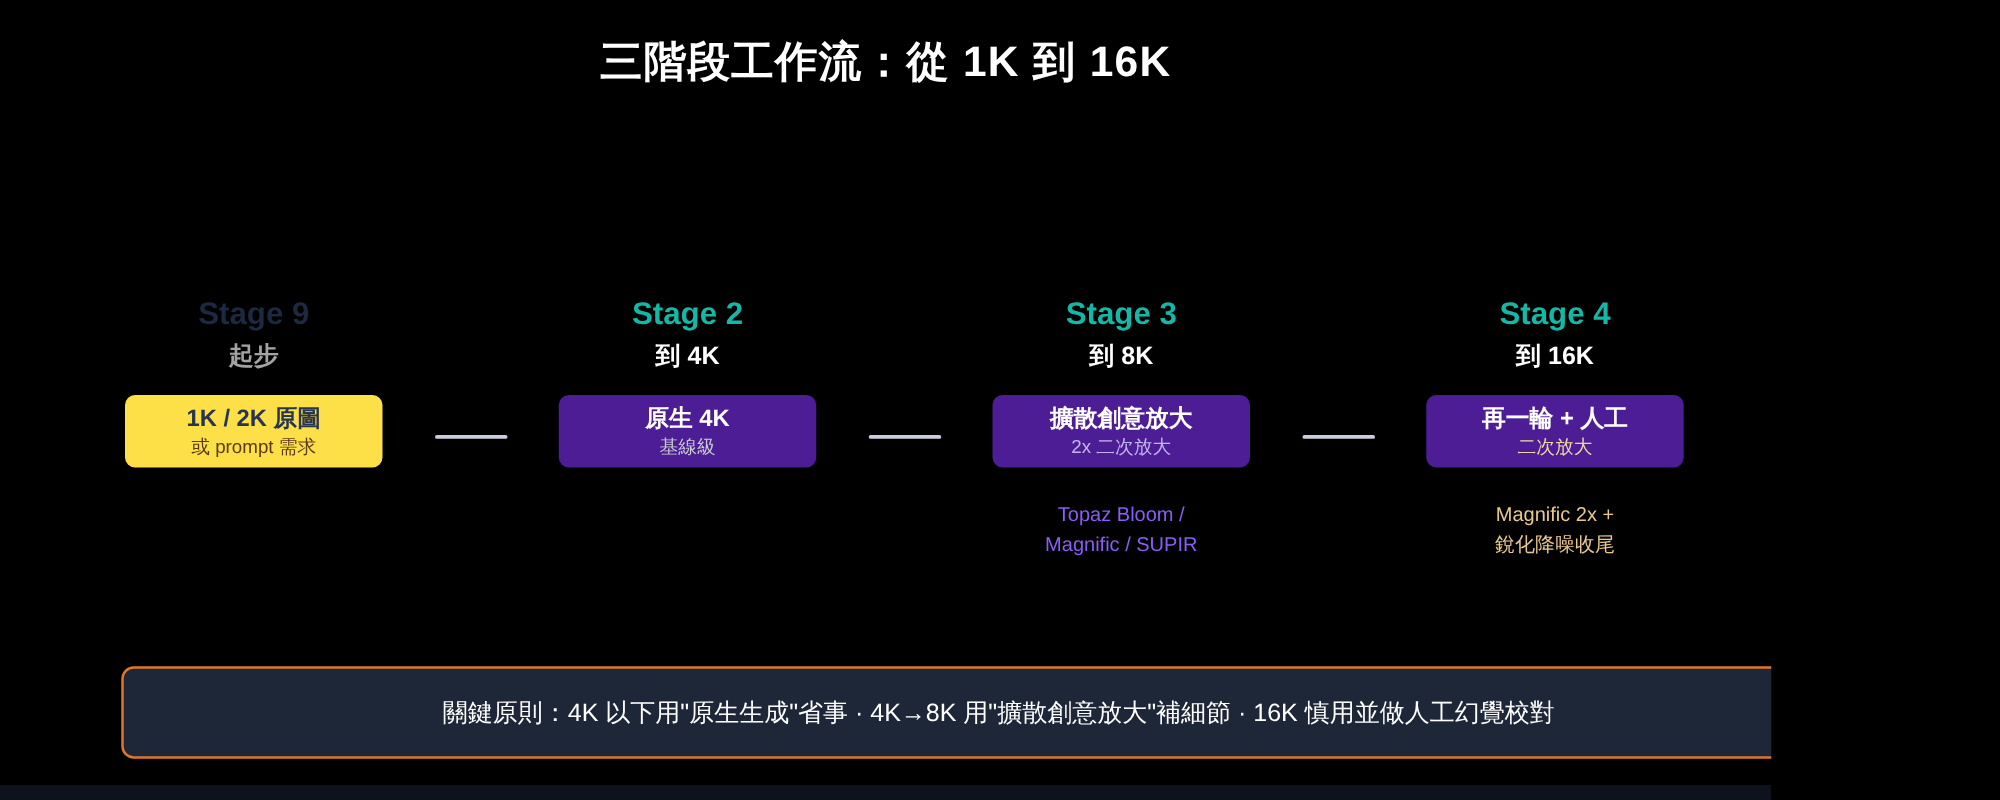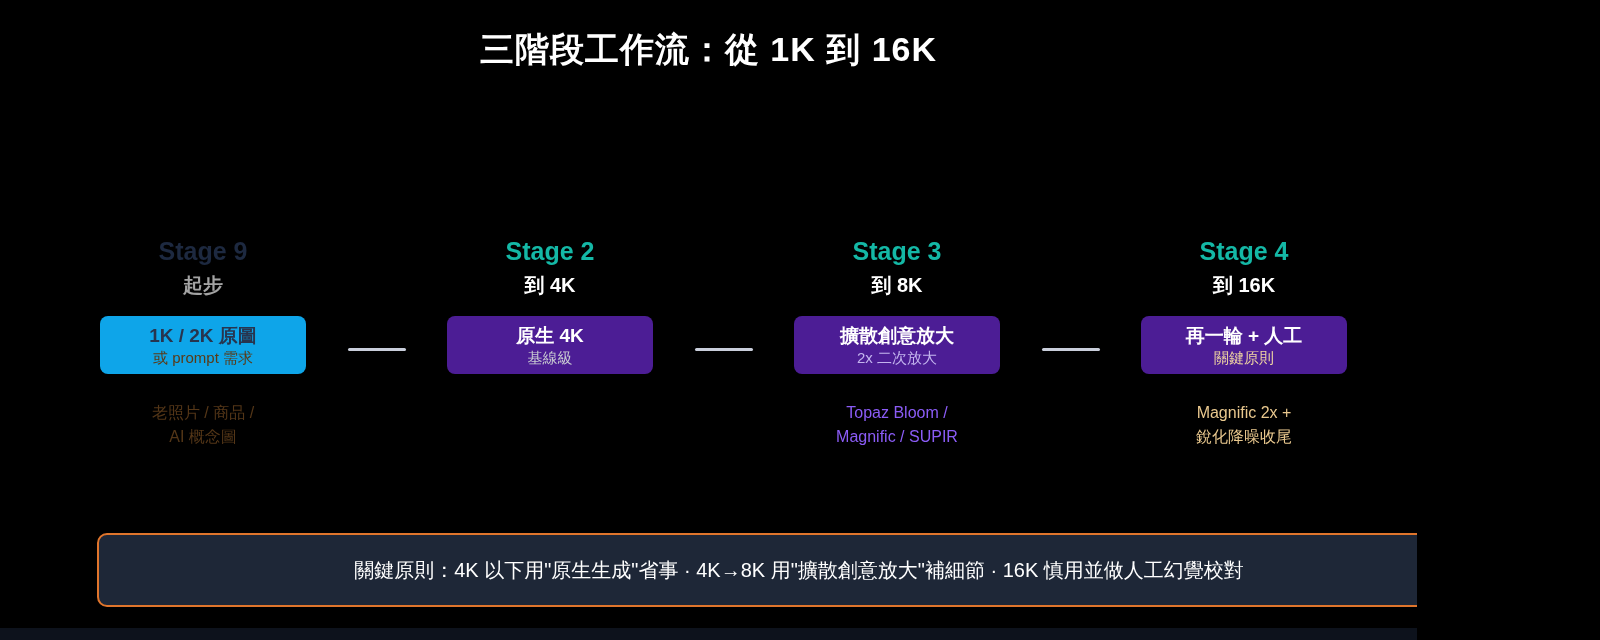--- a/index.html
+++ b/index.html
@@ -86,21 +86,21 @@
     color: #dce6f4;
   }
   
   .stage-3 .box-l2 { color: #c3b4ee; }
   .stage-3 .stage-tools { color: #8b5cf6; }
   .stage-4 .box-l2 { color: #f0d5a2; }
   .stage-4 .stage-tools { color: #e9c88e; }
   
   .stage-1 .stage-name { color: #1d2940; }
   .stage-1 .stage-sub { color: #a3a3a3; }
-  .stage-1 .stage-box { background: #0ea5e9; }
+  .stage-1 .stage-box { background: #fde047; }
   .stage-1 .box-l1 { color: #27354f; }
   .stage-1 .box-l2 { color: #5a3a16; }
   .stage-1 .stage-tools { color: #543617; }
   
   .connector {
     width: 141px;
     margin-top: 112px;
     display: flex;
     justify-content: center;
   }
@@ -147,24 +147,20 @@
 
   <div class="stages-row">
 
     <div class="stage stage-1">
       <div class="stage-name">Stage 9</div>
       <div class="stage-sub">起步</div>
       <div class="stage-box">
         <div class="box-l1">1K / 2K 原圖</div>
         <div class="box-l2">或 prompt 需求</div>
       </div>
-      <div class="stage-tools">
-        <div>老照片 / 商品 /</div>
-        <div>AI 概念圖</div>
-      </div>
     </div>
 
     <div class="connector">
         <span class="line"></span>
       </div>
 
     <div class="stage stage-2">
       <div class="stage-name">Stage 2</div>
       <div class="stage-sub">到 4K</div>
       <div class="stage-box">
@@ -192,21 +188,21 @@
 
     <div class="connector">
         <span class="line"></span>
       </div>
 
     <div class="stage stage-4">
       <div class="stage-name">Stage 4</div>
       <div class="stage-sub">到 16K</div>
       <div class="stage-box">
         <div class="box-l1">再一輪 + 人工</div>
-        <div class="box-l2">關鍵原則</div>
+        <div class="box-l2">二次放大</div>
       </div>
       <div class="stage-tools">
         <div>Magnific 2x +</div>
         <div>銳化降噪收尾</div>
       </div>
     </div>
 
   </div>
 
   <div class="principle">

